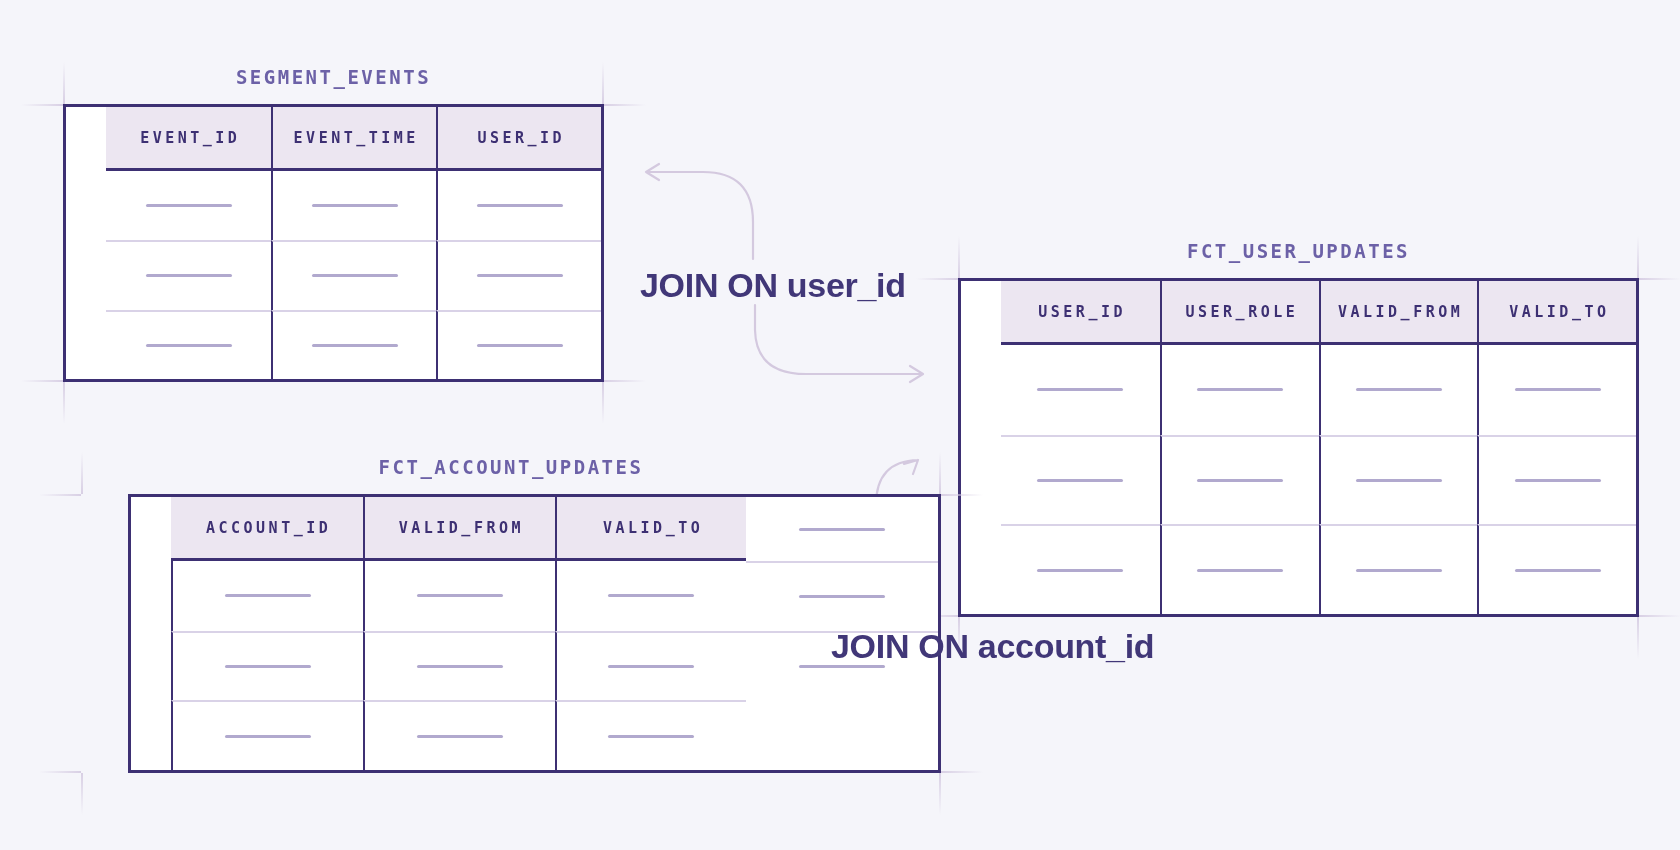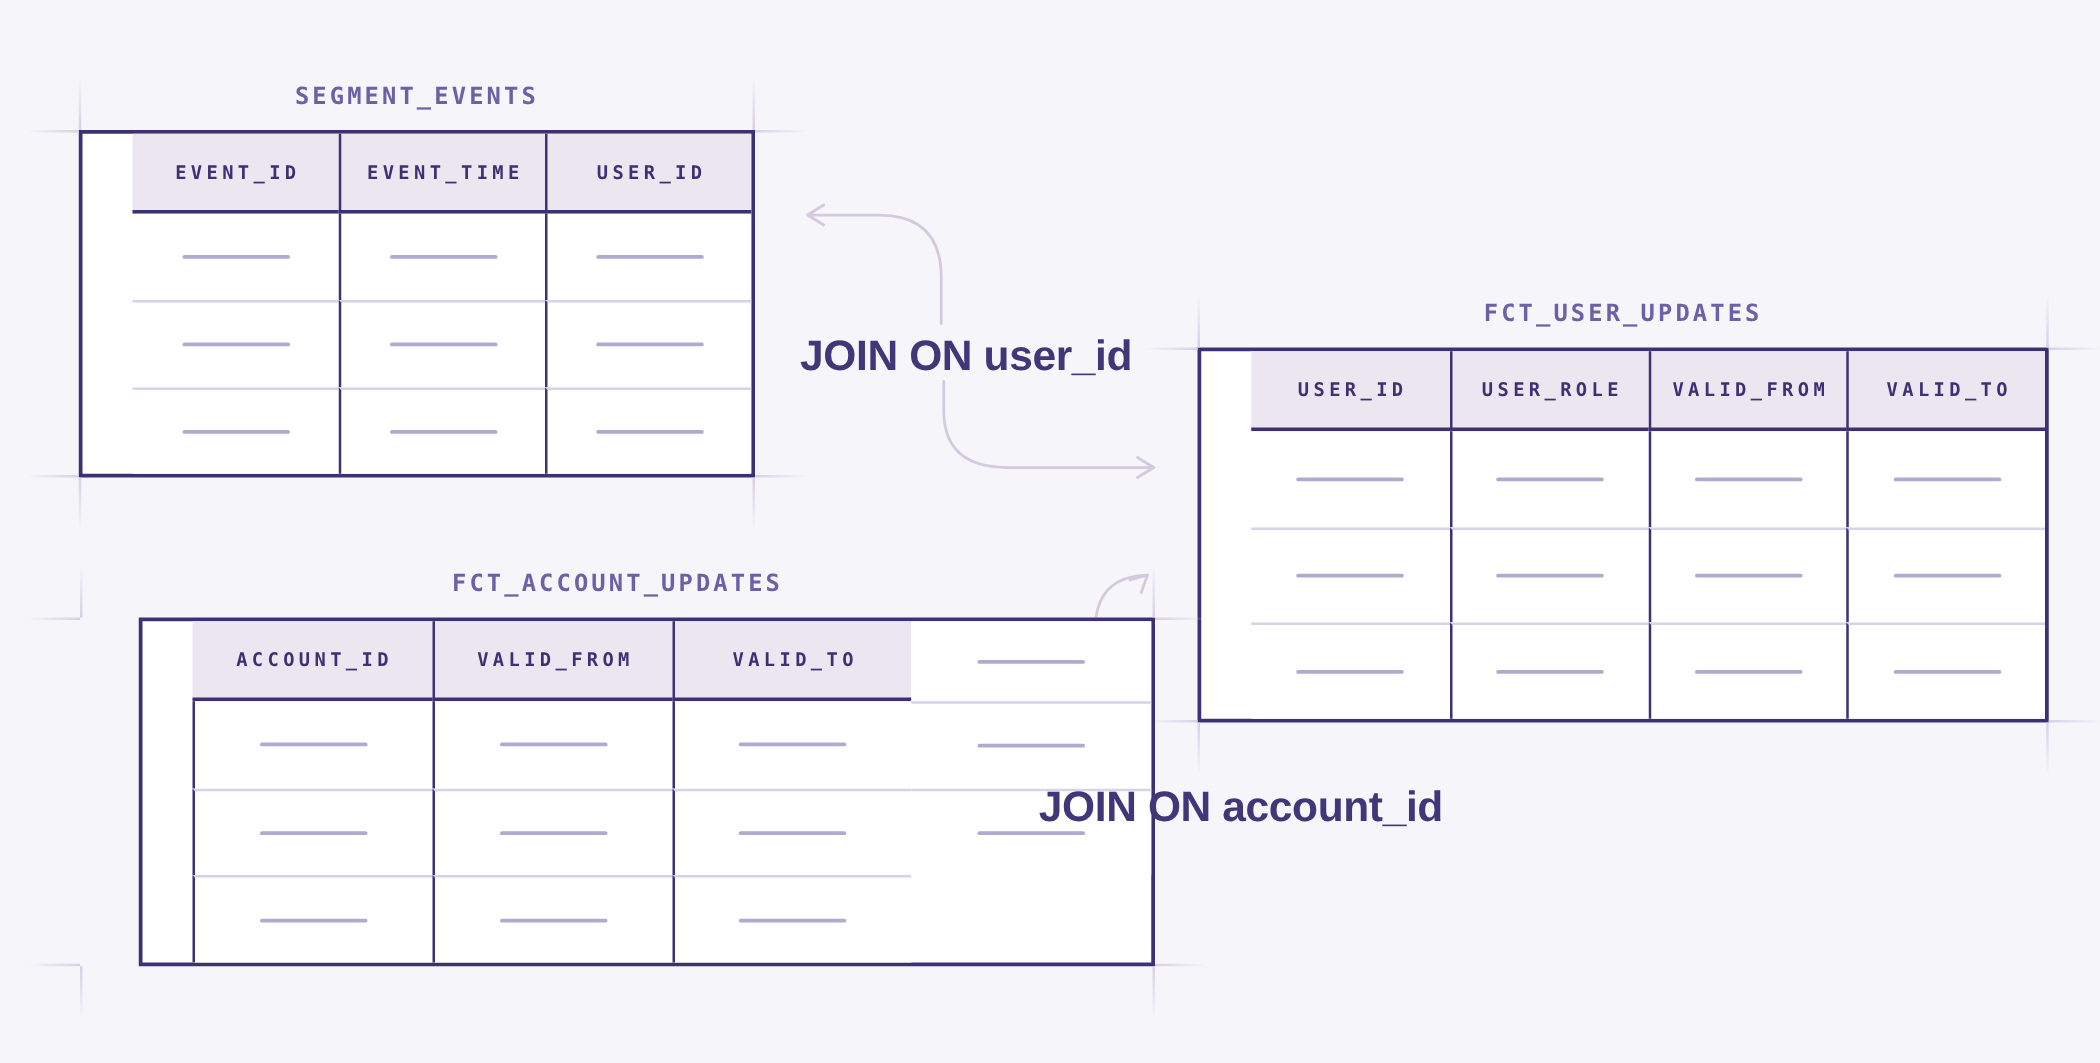--- a/index.html
+++ b/index.html
@@ -115,21 +115,21 @@
   <div class="tick tk-tl-v"></div>
       <div class="tick tk-tl-h"></div>
       <div class="tick tk-tr-v"></div>
       <div class="tick tk-tr-h"></div>
       <div class="tick tk-bl-v"></div>
       <div class="tick tk-bl-h"></div>
       <div class="tick tk-br-v"></div>
       <div class="tick tk-br-h"></div>
     </div>
 
-  <div class="table-block" style="left:958px;top:278px;width:681px;height:300px;">
+  <div class="table-block" style="left:958px;top:278px;width:681px;height:339px;">
     <div class="table-title">FCT_USER_UPDATES</div>
     <div class="tbl" style="grid-template-columns: repeat(4, 1fr); grid-template-rows: 64px repeat(3, 1fr);">
         <div class="hcell">USER_ID</div>
         <div class="hcell cl">USER_ROLE</div>
         <div class="hcell cl">VALID_FROM</div>
         <div class="hcell cl">VALID_TO</div>
         <div class="bcell">
           <div class="dash"></div>
         </div>
         <div class="bcell cl">
@@ -169,21 +169,21 @@
   <div class="tick tk-tl-v"></div>
       <div class="tick tk-tl-h"></div>
       <div class="tick tk-tr-v"></div>
       <div class="tick tk-tr-h"></div>
       <div class="tick tk-bl-v"></div>
       <div class="tick tk-bl-h"></div>
       <div class="tick tk-br-v"></div>
       <div class="tick tk-br-h"></div>
     </div>
 
-  <div class="table-block" style="left:64px;top:494px;width:860px;height:279px;">
+  <div class="table-block" style="left:81px;top:494px;width:860px;height:279px;">
     <div class="table-title">FCT_ACCOUNT_UPDATES</div>
     <div class="tbl" style="grid-template-columns: repeat(4, 1fr); grid-template-rows: 64px repeat(3, 1fr); margin-left: 47px;">
         <div class="hcell">ACCOUNT_ID</div>
         <div class="hcell cl">VALID_FROM</div>
         <div class="hcell cl">VALID_TO</div>
         <div class="bcell">
           <div class="dash"></div>
         </div>
         <div class="bcell cl">
           <div class="dash"></div>

